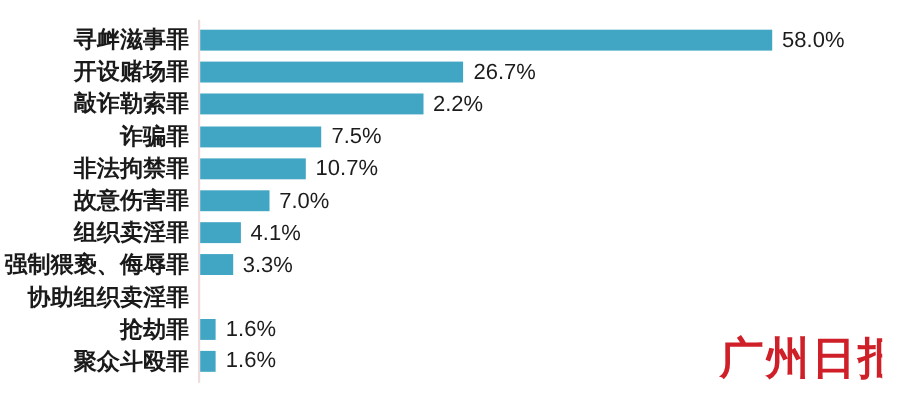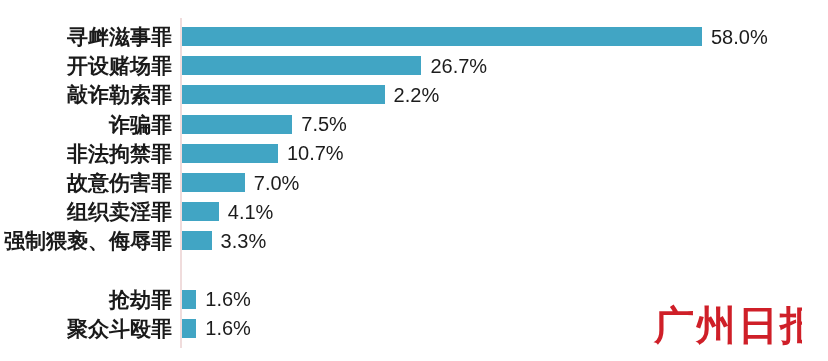--- a/index.html
+++ b/index.html
@@ -166,20 +166,21 @@
           </div>
         </div>
         <div class="row">
           <div class="cat-label">强制猥亵、侮辱罪</div>
           <div class="bar-wrap">
             <div class="bar" style="width: 29.6px; background: rgb(65, 165, 196);"></div>
             <div class="value-label">3.3%</div>
           </div>
         </div>
         <div class="row">
+          <div class="cat-label">协助组织卖淫罪</div>
         </div>
         <div class="row">
           <div class="cat-label">抢劫罪</div>
           <div class="bar-wrap">
             <div class="bar" style="width: 14.3px; background: rgb(65, 165, 196);"></div>
             <div class="value-label">1.6%</div>
           </div>
         </div>
         <div class="row">
           <div class="cat-label">聚众斗殴罪</div>

